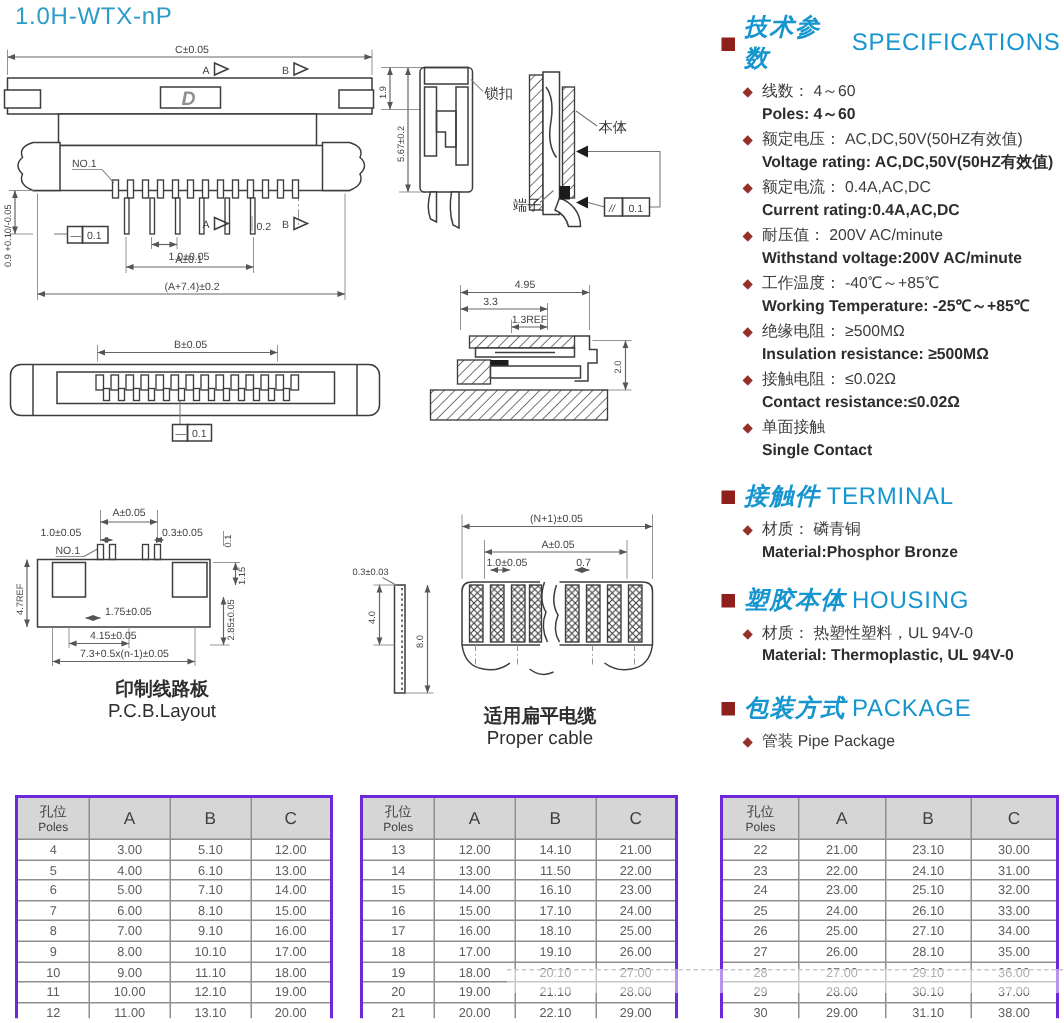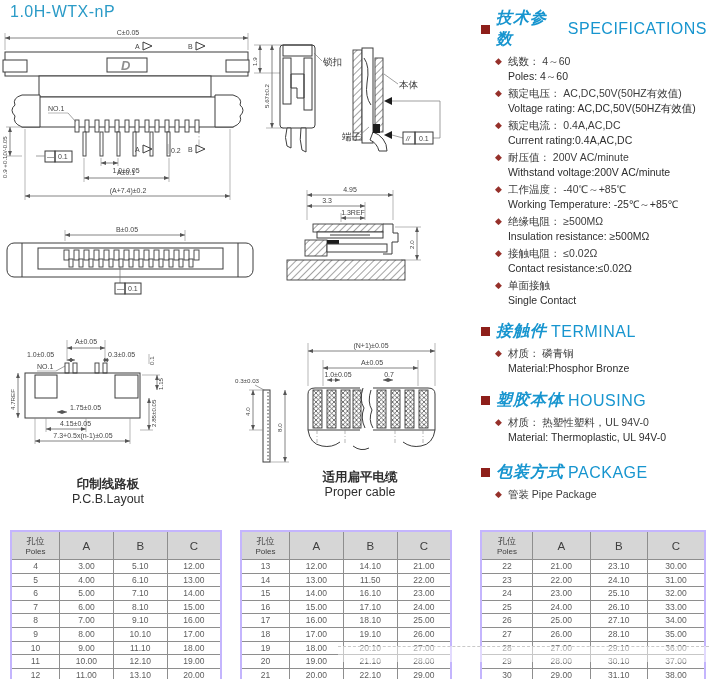--- a/index.html
+++ b/index.html
@@ -24,24 +24,24 @@
   .cap .c2{font-weight:normal;}
   
   #specs{position:absolute;left:481px;top:2px;width:226px;}
   .sec-h{display:flex;align-items:center;margin:6px 0 4px 0;}
   .sq{width:9px;height:9px;background:#8e1f1a;margin-right:6px;flex:0 0 auto;}
   .sec-h .zh{font-size:16px;font-weight:bold;color:#1795cf;letter-spacing:1px;font-style:italic;}
   .sec-h .en{font-size:16px;font-weight:normal;color:#1795cf;margin-left:4px;letter-spacing:.5px;}
   .item{display:flex;margin:1px 0 2px 14px;}
   .diam{color:#96302a;font-size:9px;line-height:15px;margin-right:6px;flex:0 0 auto;}
   .item .zh{font-size:10.5px;color:#3c3c3c;line-height:15px;}
-  .item .en{font-size:10.5px;color:#2d2d2d;font-weight:normal;line-height:15px;}
+  .item .en{font-size:10.5px;color:#2d2d2d;font-weight:bold;line-height:15px;}
   
   table.ptable{position:absolute;border-collapse:collapse;table-layout:fixed;background:#fff;
-               border:2px solid #c4b5fd;}
+               border:2px solid #6d28d9;}
   .ptable th,.ptable td{border:1px solid #8e8e8e;text-align:center;padding:0;}
   .ptable thead th{background:#d6d6d6;height:27px;}
   .ptable .abc{font-size:11.5px;color:#3f3f3f;font-weight:normal;}
   .pzh{display:block;font-size:9px;color:#3f3f3f;font-weight:normal;line-height:11px;}
   .pen{display:block;font-size:8px;color:#3f3f3f;font-weight:normal;line-height:9px;}
   .ptable td{height:12.6px;font-size:8.5px;color:#5d5d5d;line-height:1;}
   #t1,#t2{width:212px;} #t3{width:226px;}
   #t1 th:first-child,#t2 th:first-child{width:47px;}
   #t3 th:first-child{width:50px;}
   
@@ -310,21 +310,21 @@
     <text class="dt" x="60" y="78">1.75±0.05</text>
     <line class="ext" x1="36" y1="86" x2="36" y2="100"></line>
     <line class="ext" x1="76" y1="86" x2="76" y2="100"></line>
     <line class="dim" x1="36" y1="97" x2="76" y2="97"></line>
     <text class="dt" x="50" y="94">4.15±0.05</text>
     <line class="ext" x1="25" y1="86" x2="25" y2="112"></line>
     <line class="ext" x1="120" y1="86" x2="120" y2="112"></line>
     <line class="dim" x1="25" y1="109" x2="120" y2="109"></line>
     <text class="dt" x="73" y="106" text-anchor="middle">7.3+0.5x(n-1)±0.05</text>
   </svg>
-  <div class="cap" style="left:28px;top:477px;width:160px">
+  <div class="cap" style="left:28px;top:452px;width:160px">
     <div>印制线路板</div>
     <div class="c2">P.C.B.Layout</div>
   </div>
 
   <svg style="left:235px;top:330px" width="240" height="142" viewBox="0 0 240 142">
     <line class="ext" x1="73" y1="56" x2="73" y2="13"></line>
     <line class="ext" x1="200" y1="56" x2="200" y2="13"></line>
     <line class="dim" x1="73" y1="21" x2="200" y2="21"></line>
     <text class="dt" x="136" y="18" text-anchor="middle">(N+1)±0.05</text>
     <line class="ext" x1="88" y1="56" x2="88" y2="30"></line>

